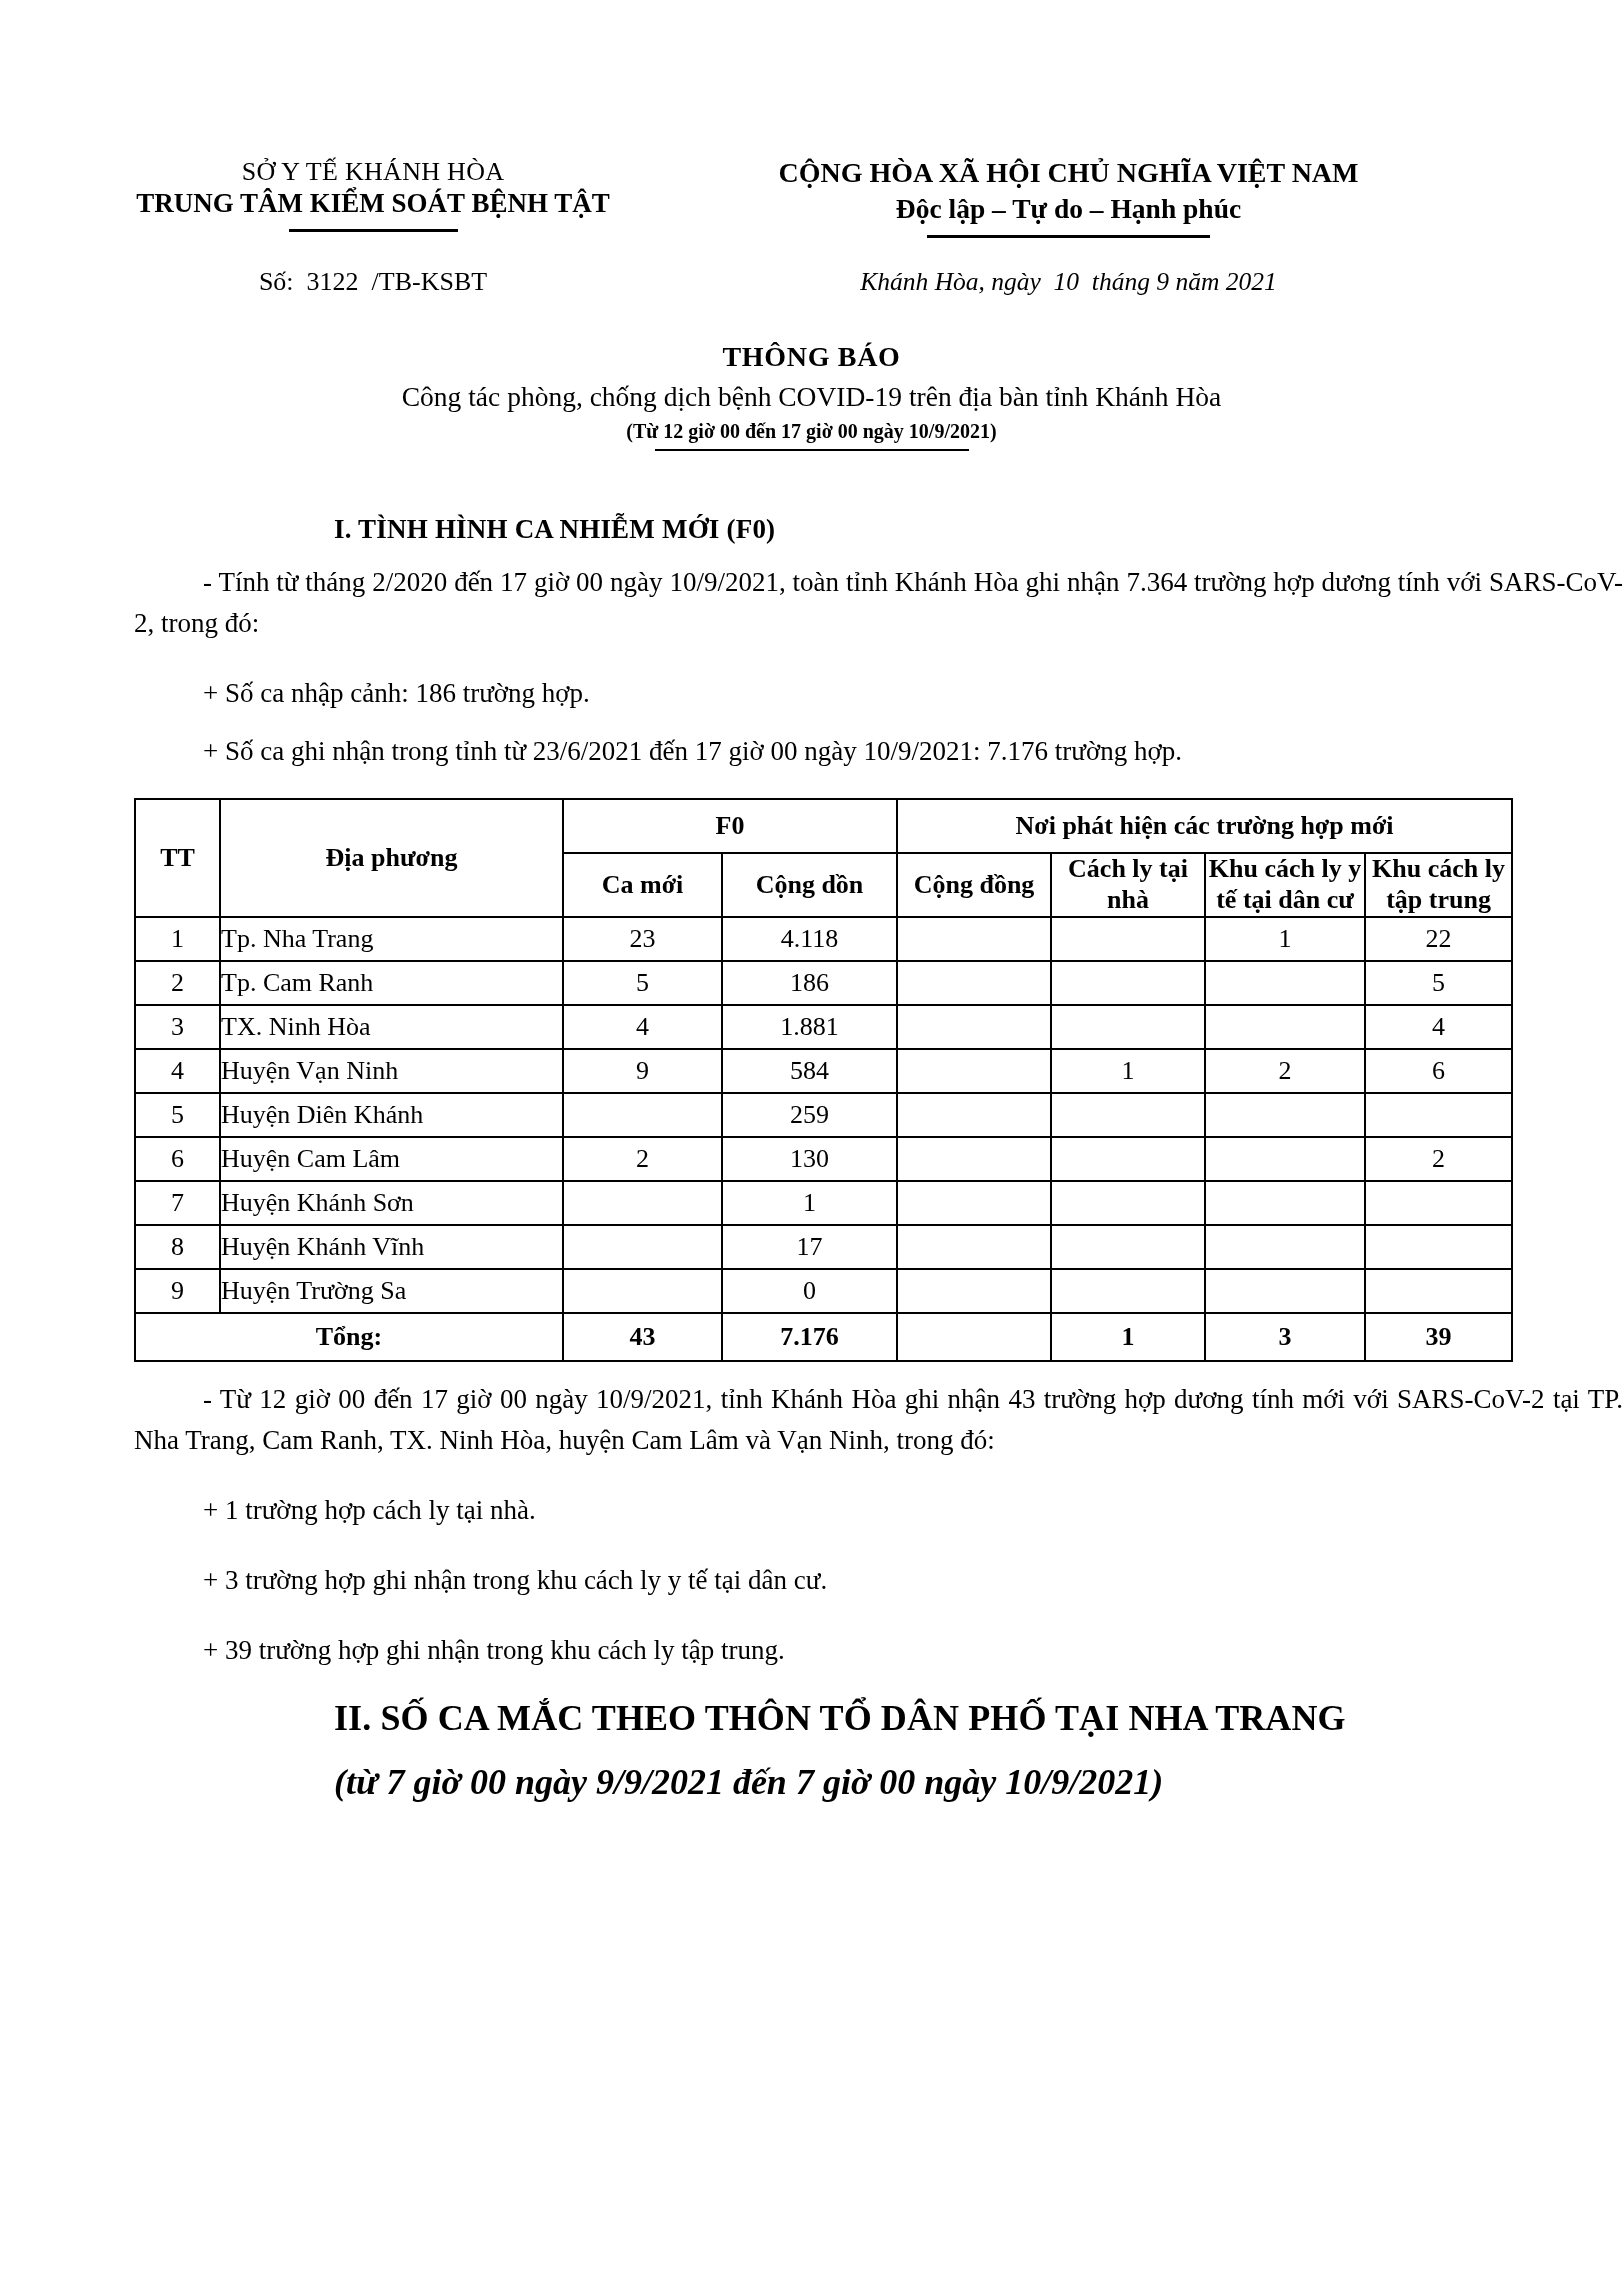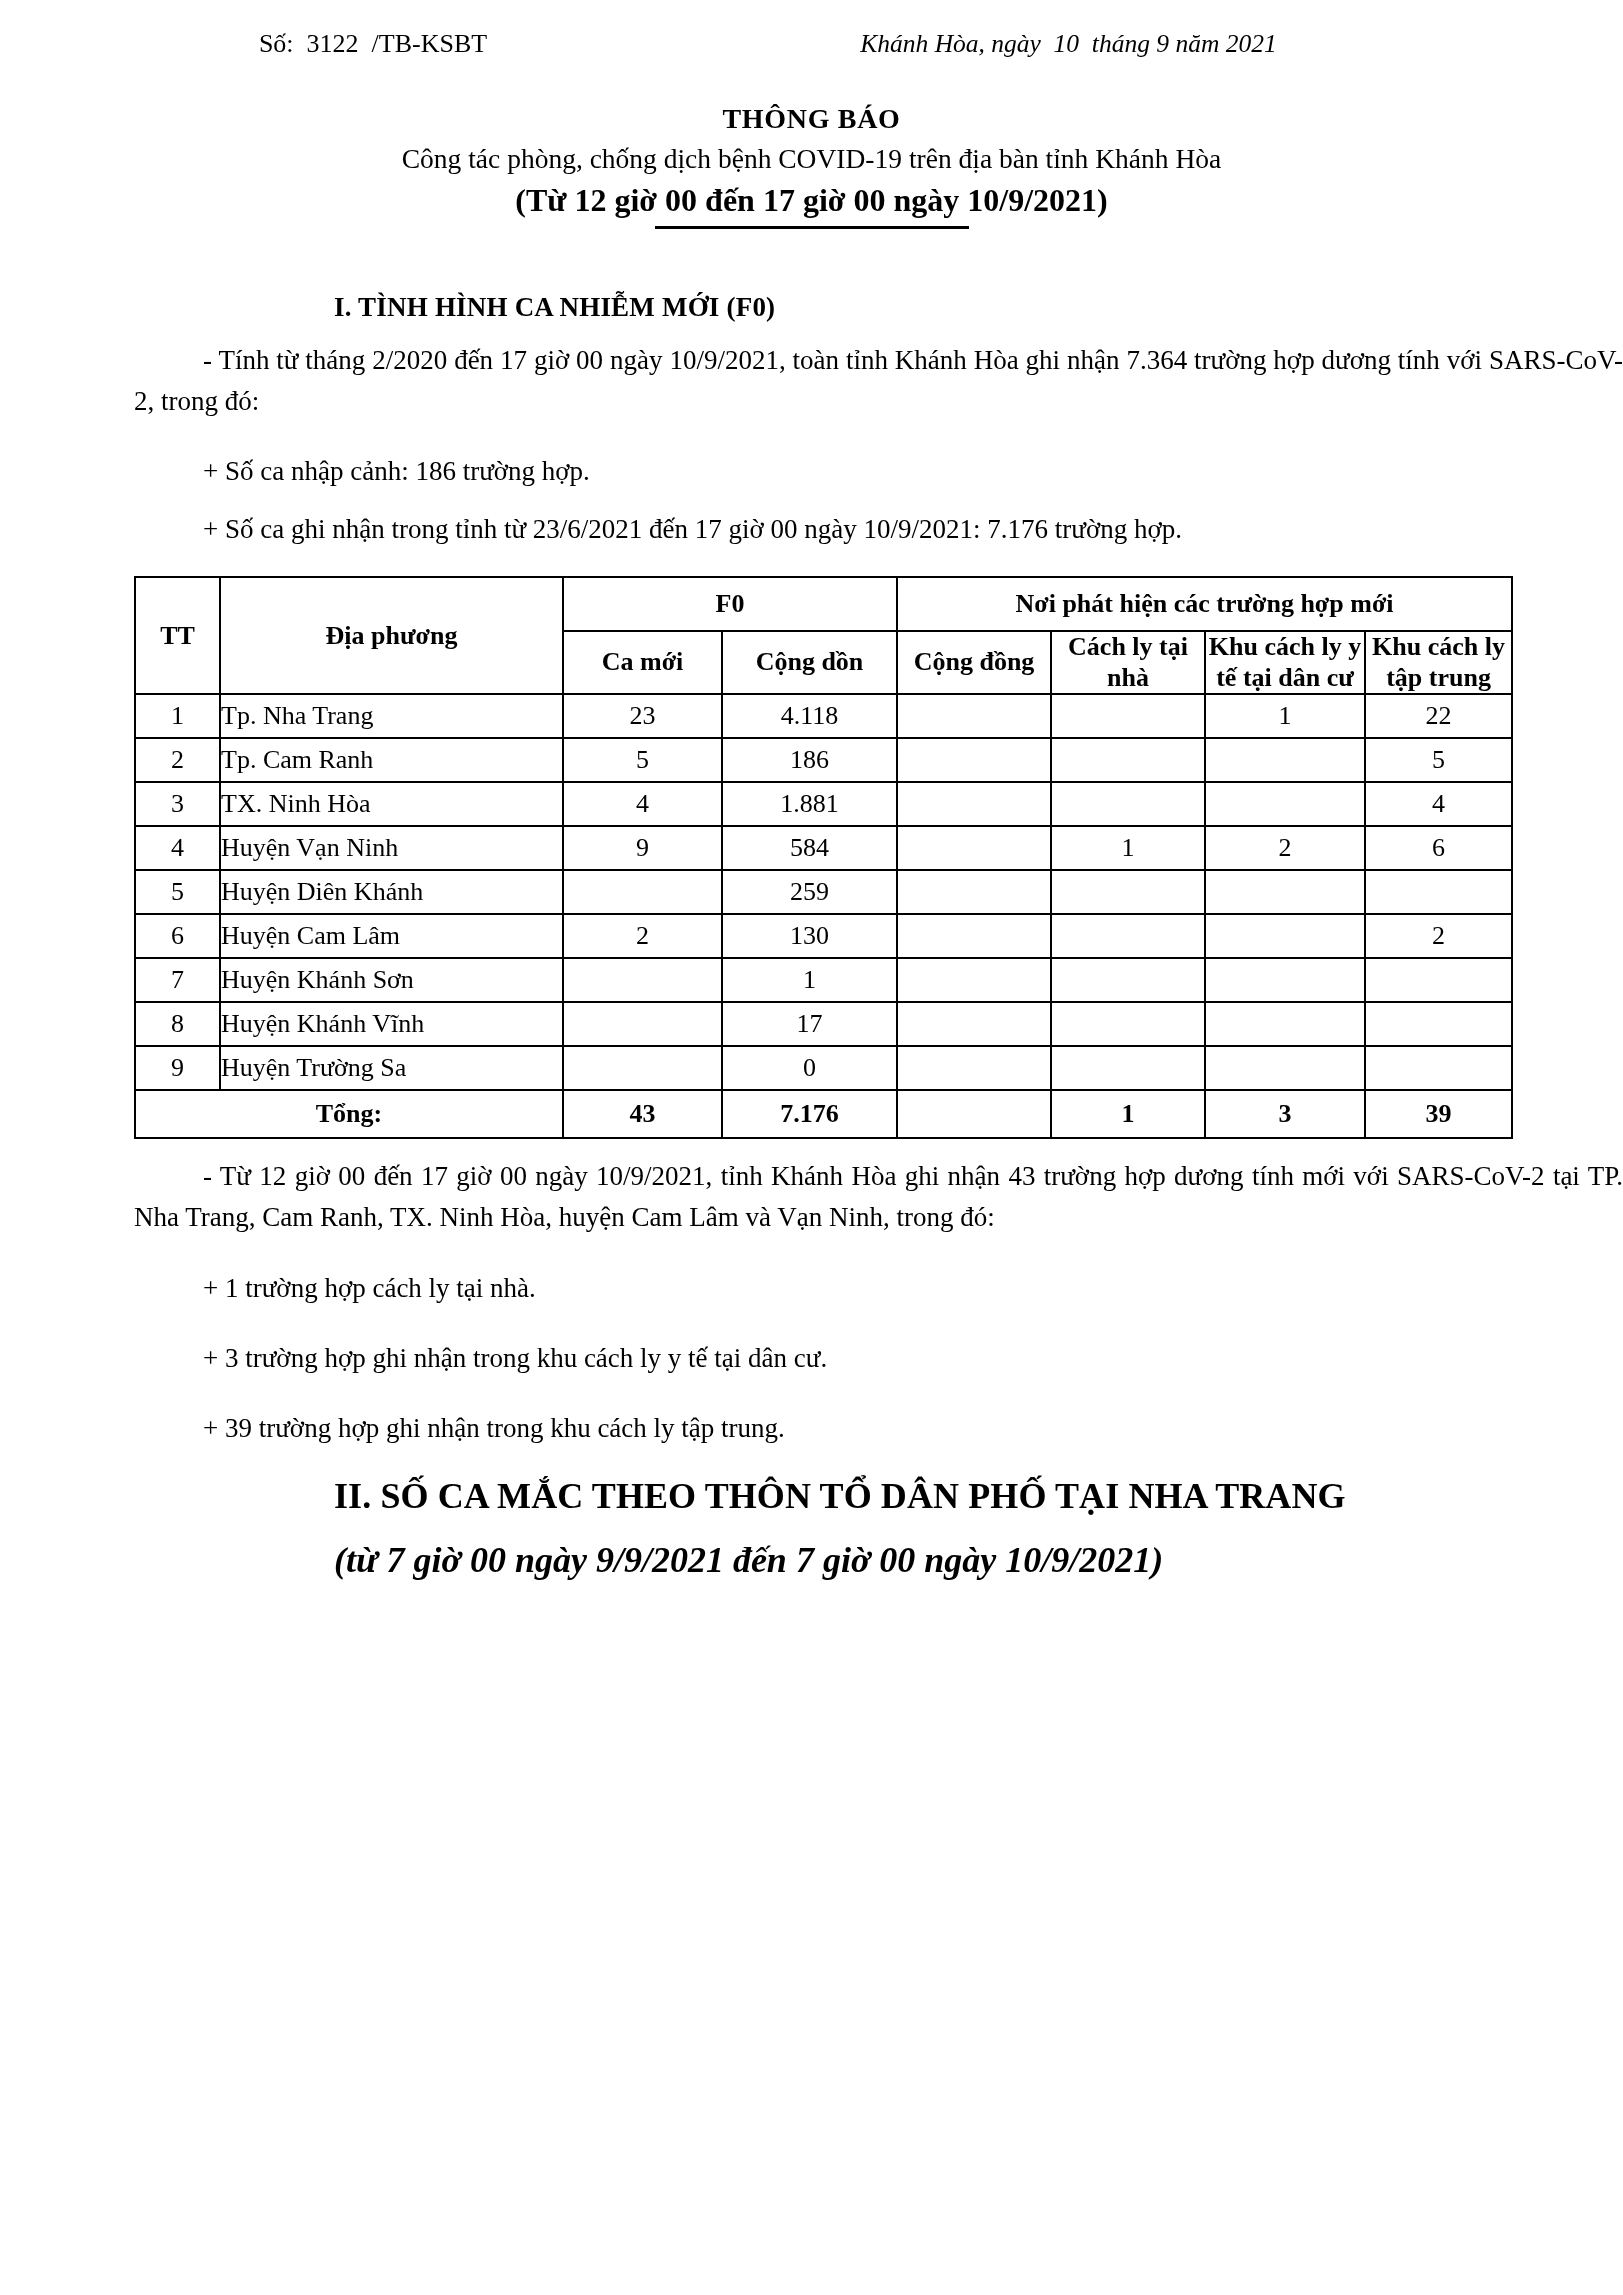--- a/index.html
+++ b/index.html
@@ -100,21 +100,21 @@
     letter-spacing: 0.7px;
     line-height: 1.25;
   }
   .title-sub {
     font-size: 27.5px;
     font-weight: normal;
     line-height: 1.35;
     margin-top: 3.9px;
   }
   .title-range {
-    font-size: 32px;
+    font-size: 20px;
     font-weight: bold;
     line-height: 1.3;
     margin-top: 2.6px;
     display: inline-block;
   }
   .title-underline {
     width: 314px;
     height: 2.6px;
     background: #000;
     margin: 5.2px auto 0 auto;
@@ -217,20 +217,32 @@
     font-style: italic;
     margin-left: 334px;
     margin-top: 22px;
   }
 </style>
 </head>
 <body>
 
 <div class="page">
 
+  <div class="letterhead">
+    <div class="lh-left">
+      <div class="org-line1">SỞ Y TẾ KHÁNH HÒA</div>
+      <div class="org-line2">TRUNG TÂM KIỂM SOÁT BỆNH TẬT</div>
+      <div class="rule rule-left"></div>
+    </div>
+    <div class="lh-right">
+      <div class="nation-line1">CỘNG HÒA XÃ HỘI CHỦ NGHĨA VIỆT NAM</div>
+      <div class="nation-line2">Độc lập – Tự do – Hạnh phúc</div>
+      <div class="rule rule-right"></div>
+    </div>
+  </div>
 
   <div class="docmeta">
     <div class="doc-number">Số:  3122  /TB-KSBT</div>
     <div class="doc-place">Khánh Hòa, ngày  10  tháng 9 năm 2021</div>
   </div>
 
   <div class="title-block">
     <div class="title-main">THÔNG BÁO</div>
     <div class="title-sub">Công tác phòng, chống dịch bệnh COVID-19 trên địa bàn tỉnh Khánh Hòa</div>
     <div>

